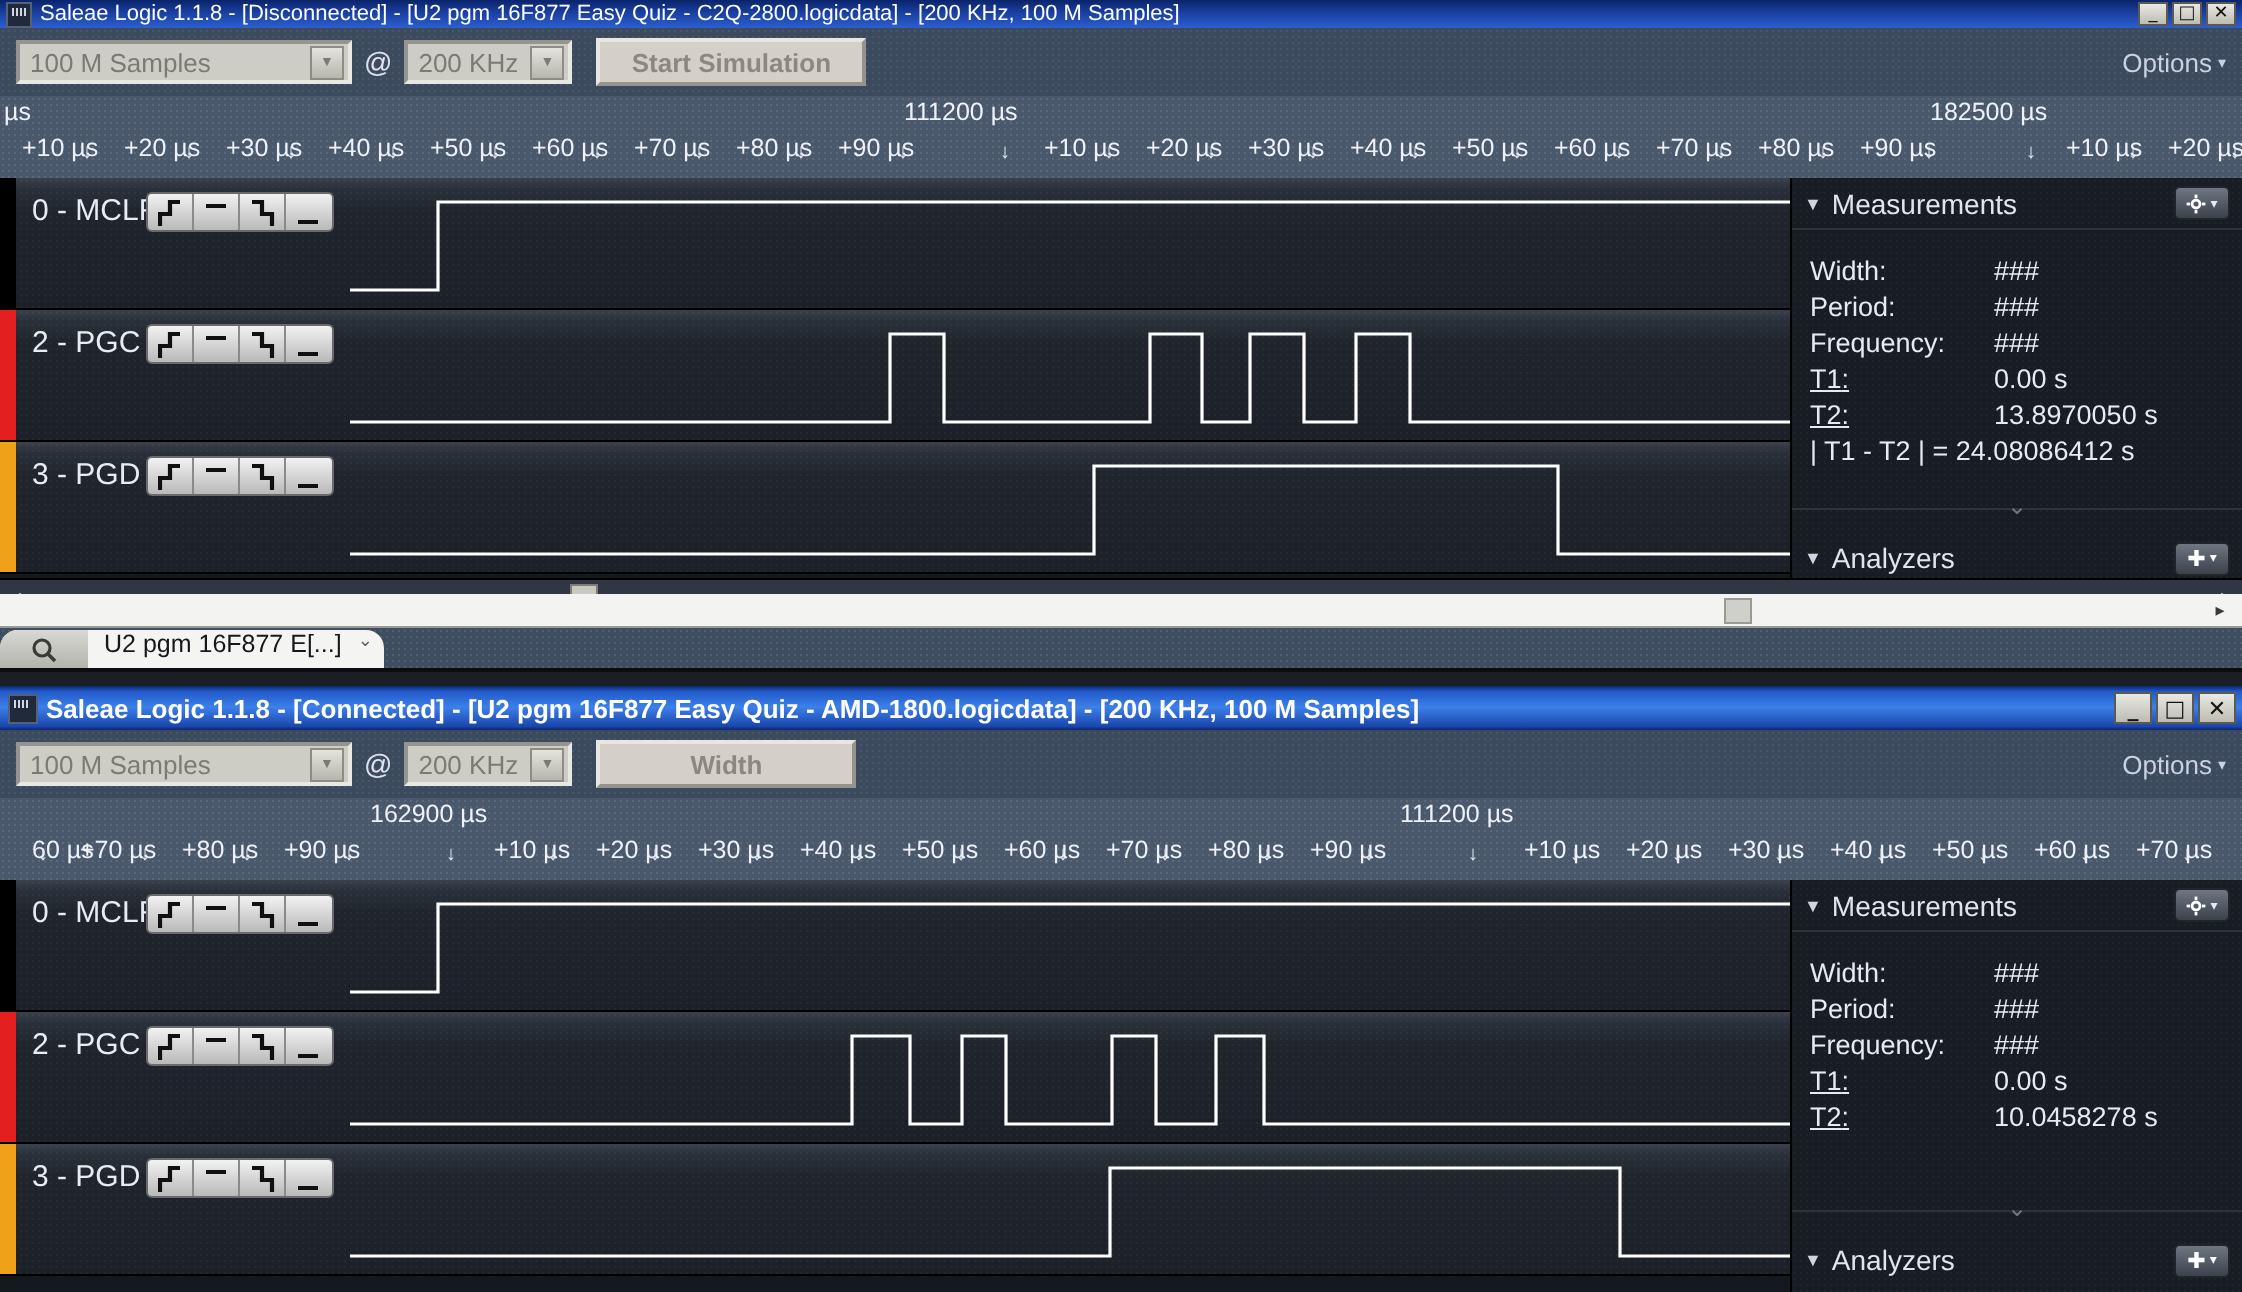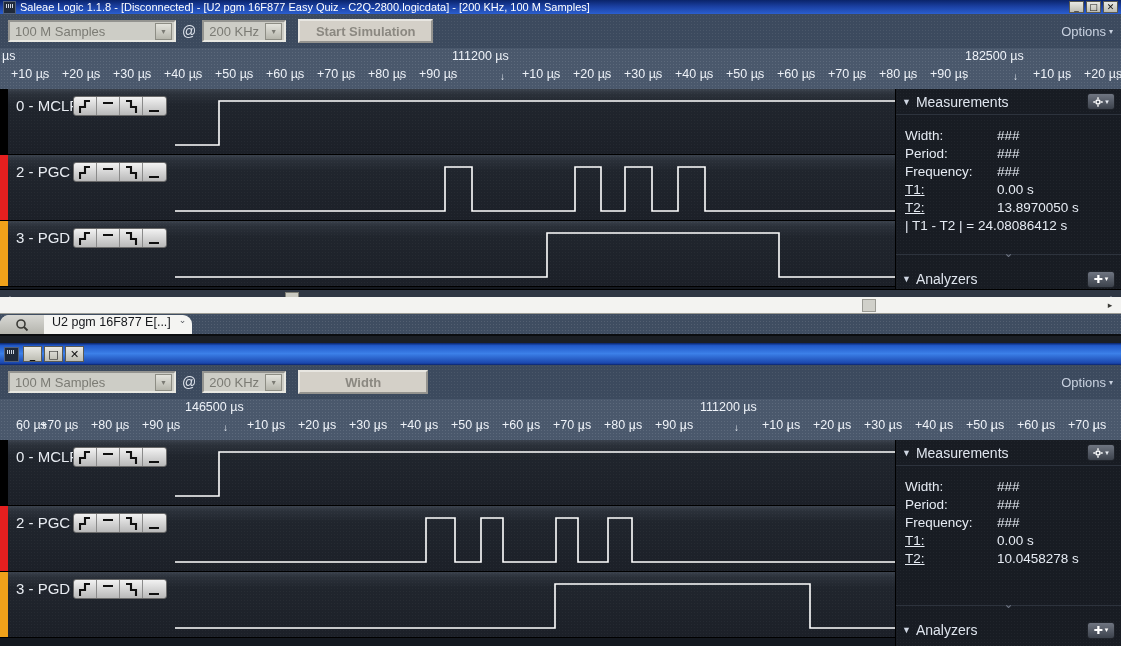--- a/index.html
+++ b/index.html
@@ -402,20 +402,21 @@
       <span class="tabcar">⌄</span>
     </div>
   </div>
   <div class="blackgap"></div>
 </div>
 
 <div class="app win2">
 
   <div class="titlebar">
     <span class="tb-ico" style="width:15px;height:15px"></span>
+    <span class="tb-title">Saleae Logic 1.1.8 - [Connected] - [U2 pgm 16F877 Easy Quiz - AMD-1800.logicdata] - [200 KHz, 100 M Samples]</span>
     <span class="tb-btns">
       <span class="tb-btn">_</span>
       <span class="tb-btn">□</span>
       <span class="tb-btn">✕</span>
     </span>
   </div>
 
   <div class="toolbar">
     <div class="combo samples">
       <span>100 M Samples</span>
@@ -427,21 +428,21 @@
       <span class="arrow">▼</span>
     </div>
     <div class="startbtn">Width</div>
     <div class="options">
       <span>Options</span>
       <span class="car">▾</span>
     </div>
   </div>
 
   <div class="ruler" id="ruler1">
-      <span class="rmaj" style="left: 185px;">146500 µs</span>
+      <span class="rmaj" style="left: 185px;">162900 µs</span>
       <span class="rmaj" style="left: 700px;">111200 µs</span>
       <span class="rmin" style="left: 16px;">60 µs</span>
       <span class="rmin" style="left: 40px;">+70 µs</span>
       <span class="rmin" style="left: 91px;">+80 µs</span>
       <span class="rmin" style="left: 142px;">+90 µs</span>
       <span class="rmin" style="left: 247px;">+10 µs</span>
       <span class="rmin" style="left: 298px;">+20 µs</span>
       <span class="rmin" style="left: 349px;">+30 µs</span>
       <span class="rmin" style="left: 400px;">+40 µs</span>
       <span class="rmin" style="left: 451px;">+50 µs</span>

